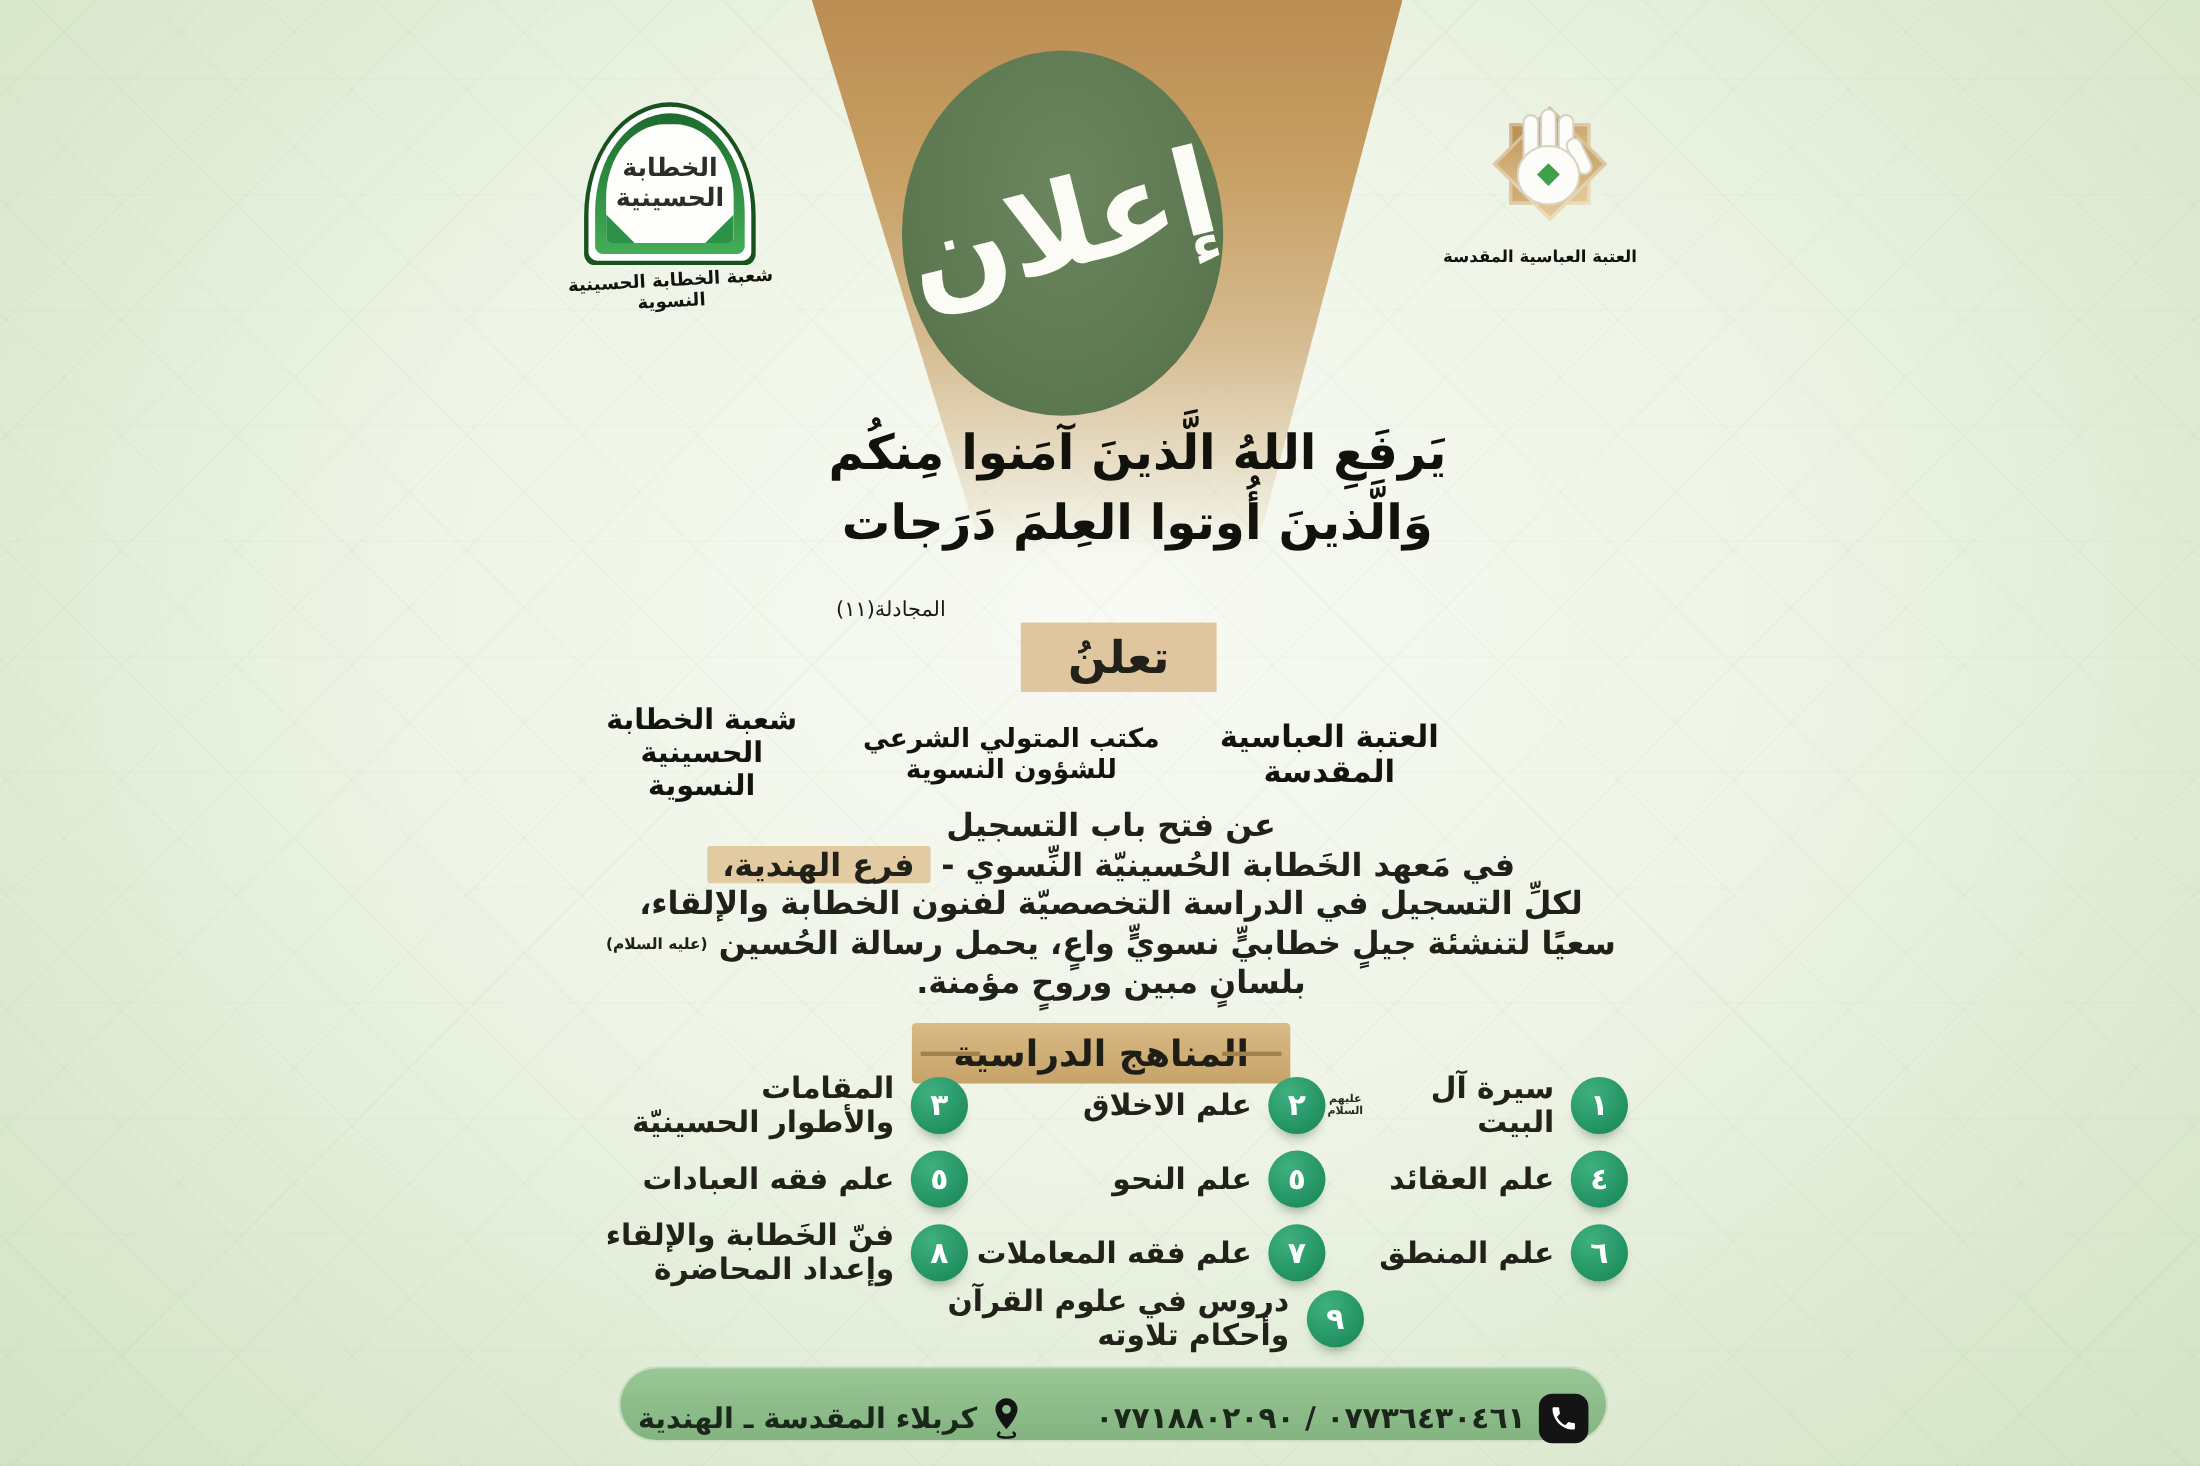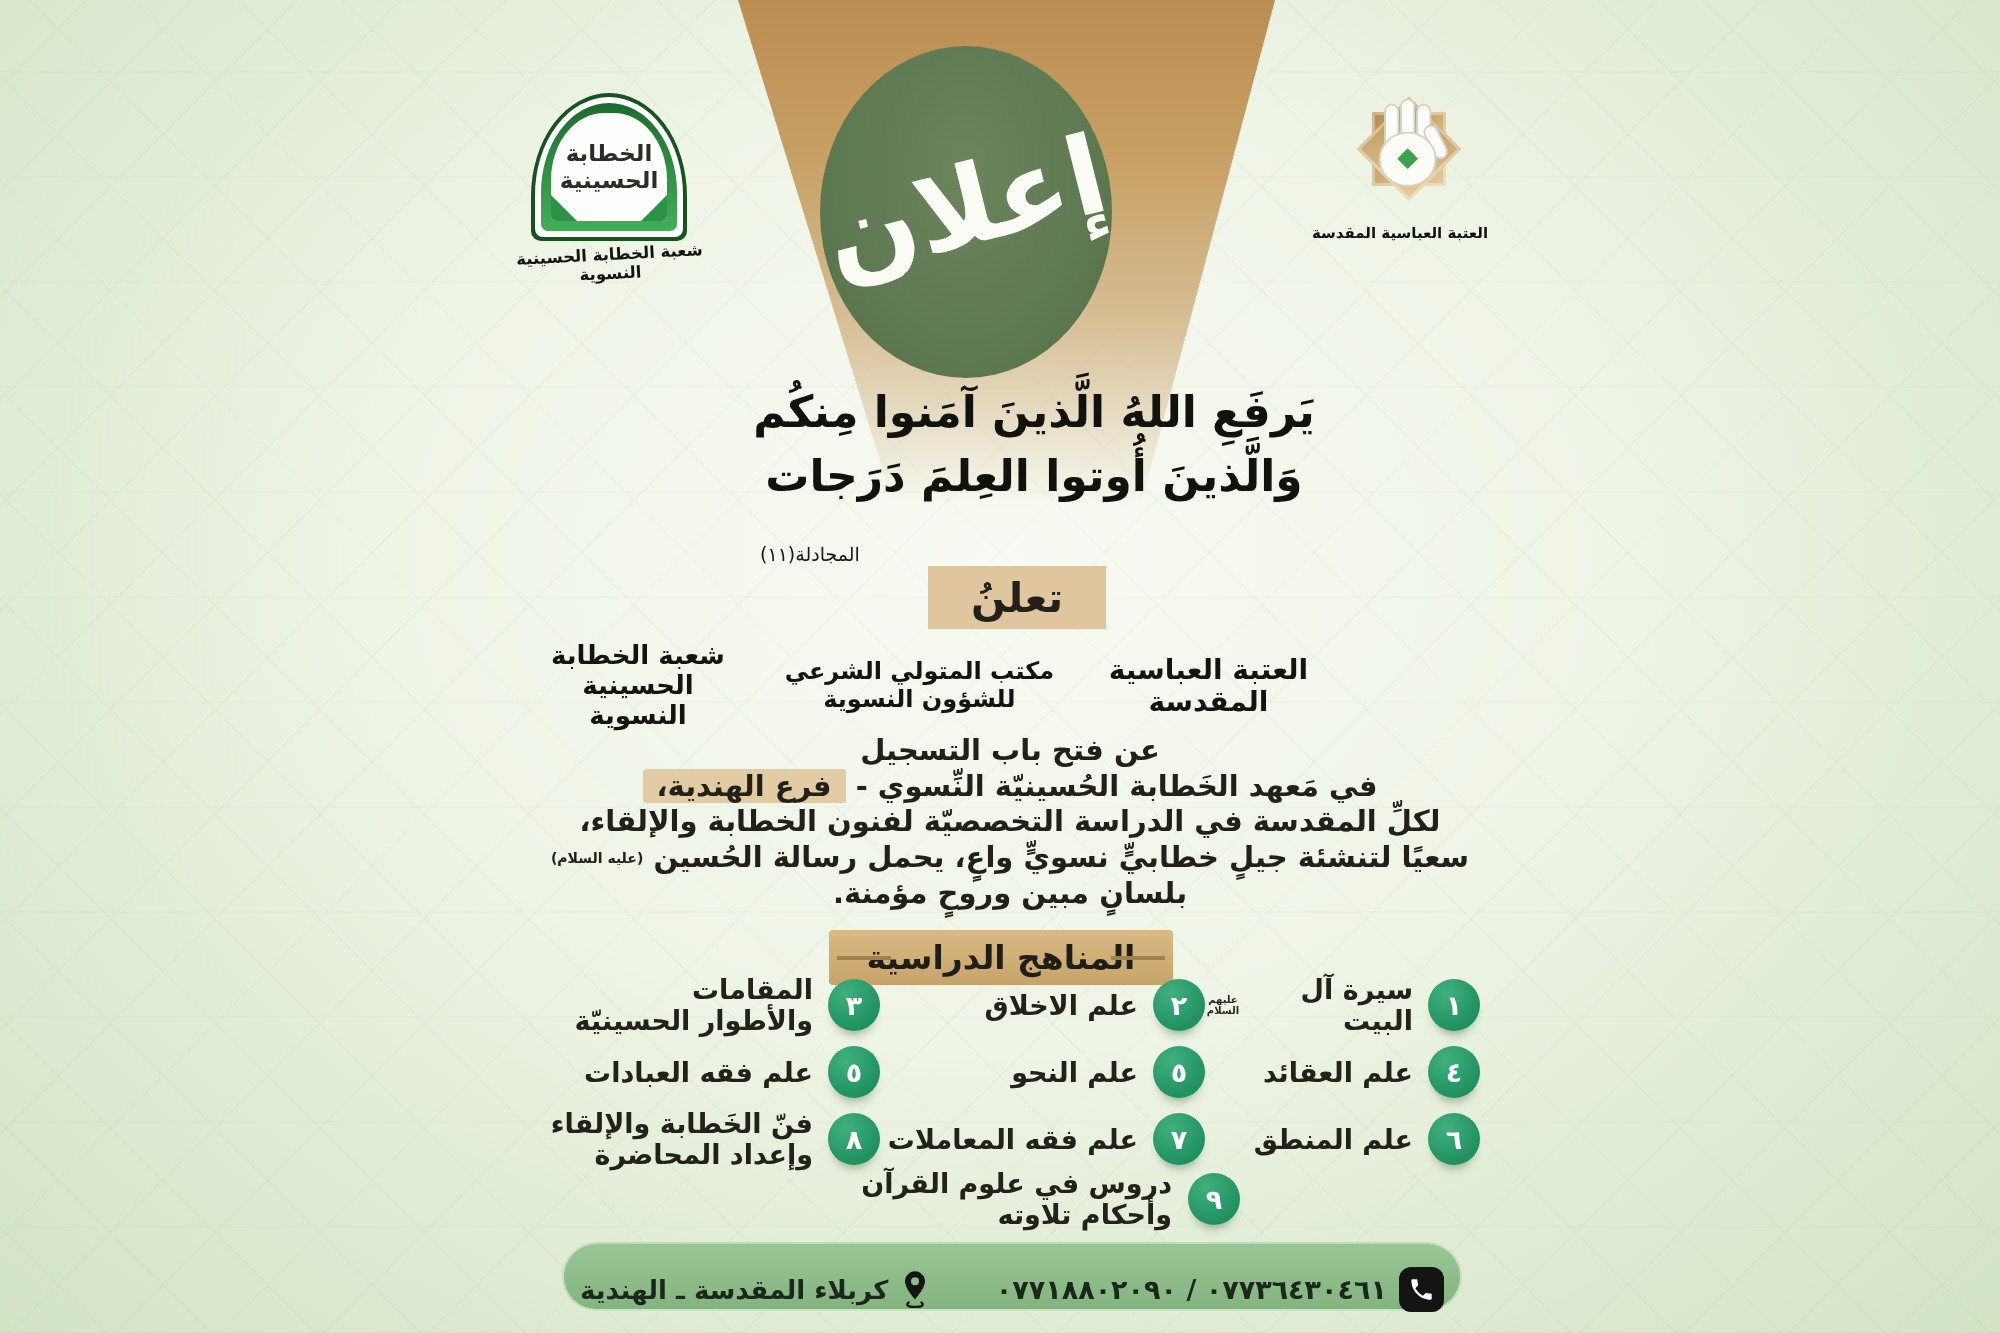--- a/index.html
+++ b/index.html
@@ -198,21 +198,21 @@
 
   <div class="orgs">
     <span class="org o1">العتبة العباسية المقدسة</span>
     <span class="org o2">مكتب المتولي الشرعي للشؤون النسوية</span>
     <span class="org o3">شعبة الخطابة الحسينية النسوية</span>
   </div>
 
   <div class="bodytext">
     <div>عن فتح باب التسجيل</div>
     <div><span>في مَعهد الخَطابة الحُسينيّة النِّسوي - </span><span class="hl">فرع الهندية،</span></div>
-    <div>لكلِّ المقدسة في الدراسة التخصصيّة لفنون الخطابة والإلقاء،</div>
+    <div>لكلِّ التسجيل في الدراسة التخصصيّة لفنون الخطابة والإلقاء،</div>
     <div><span>سعيًا لتنشئة جيلٍ خطابيٍّ نسويٍّ واعٍ، يحمل رسالة الحُسين</span> <span class="hon">(عليه السلام)</span></div>
     <div>بلسانٍ مبين وروحٍ مؤمنة.</div>
   </div>
 
   <div class="banner">
     <span>المناهج الدراسية</span>
   </div>
 
   <div class="grid">
     <div class="cell">

